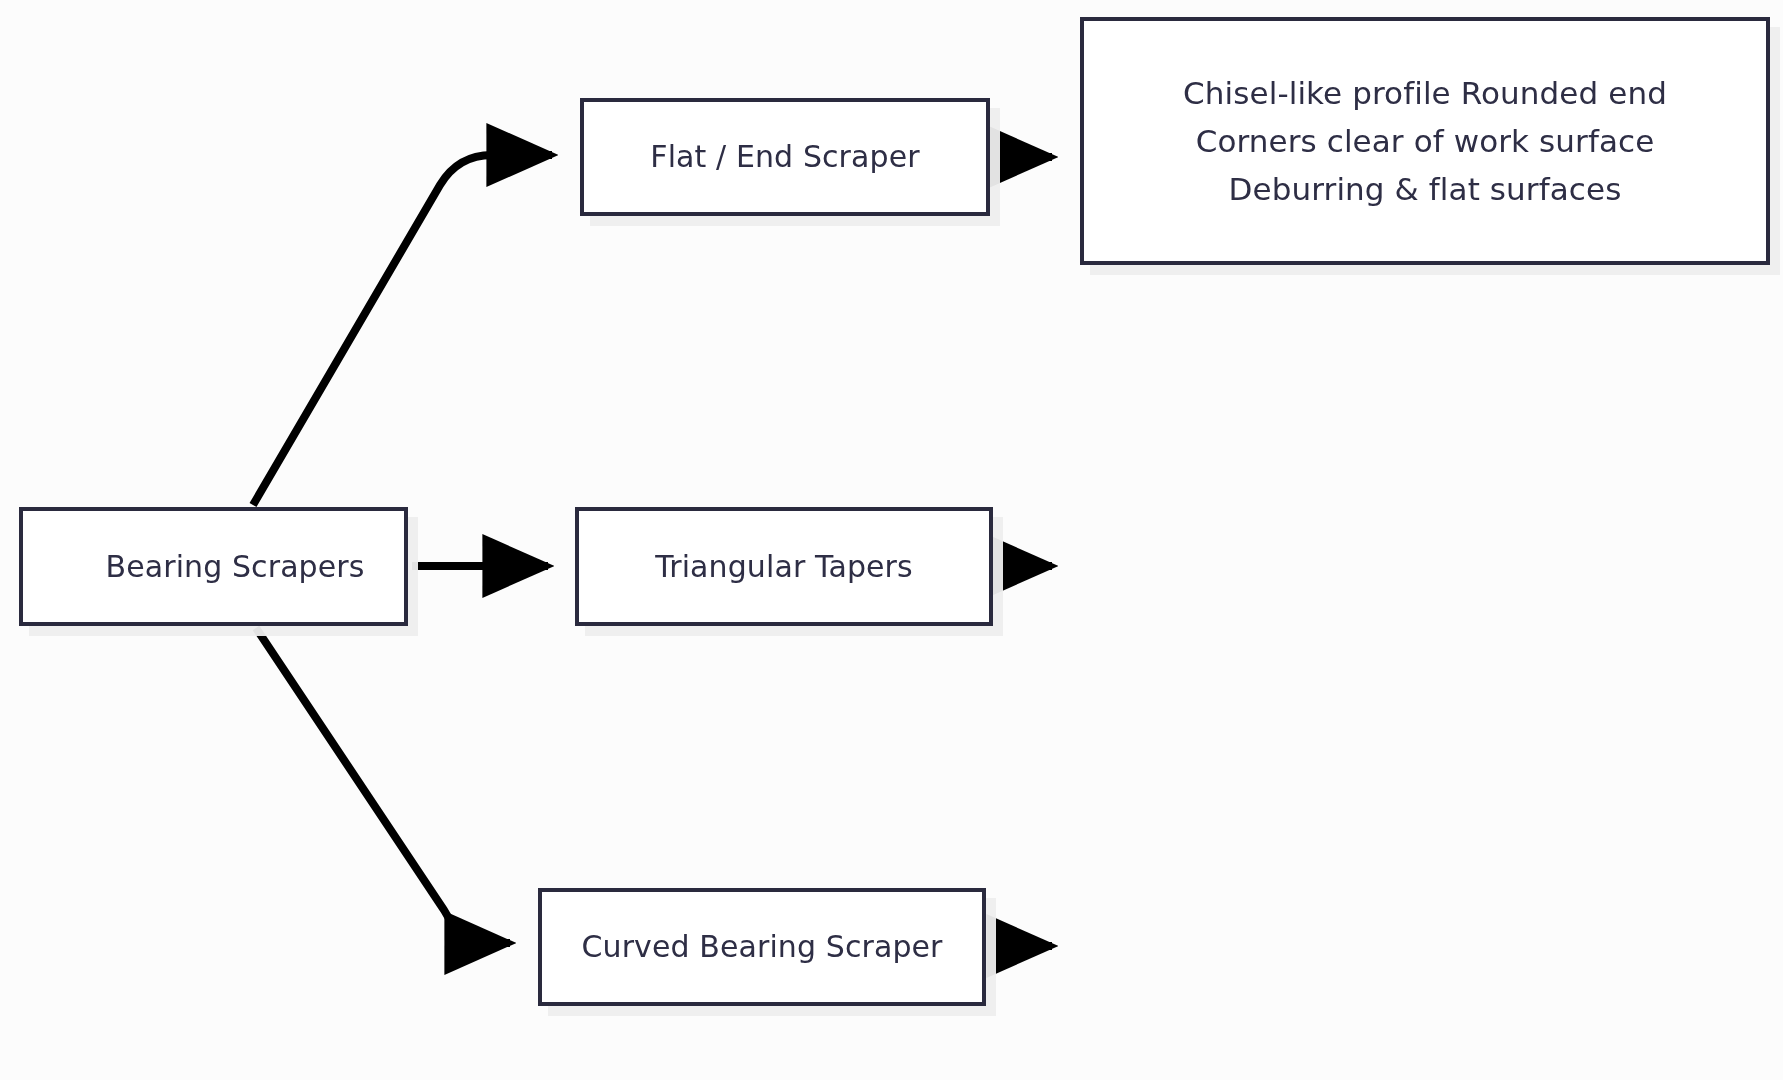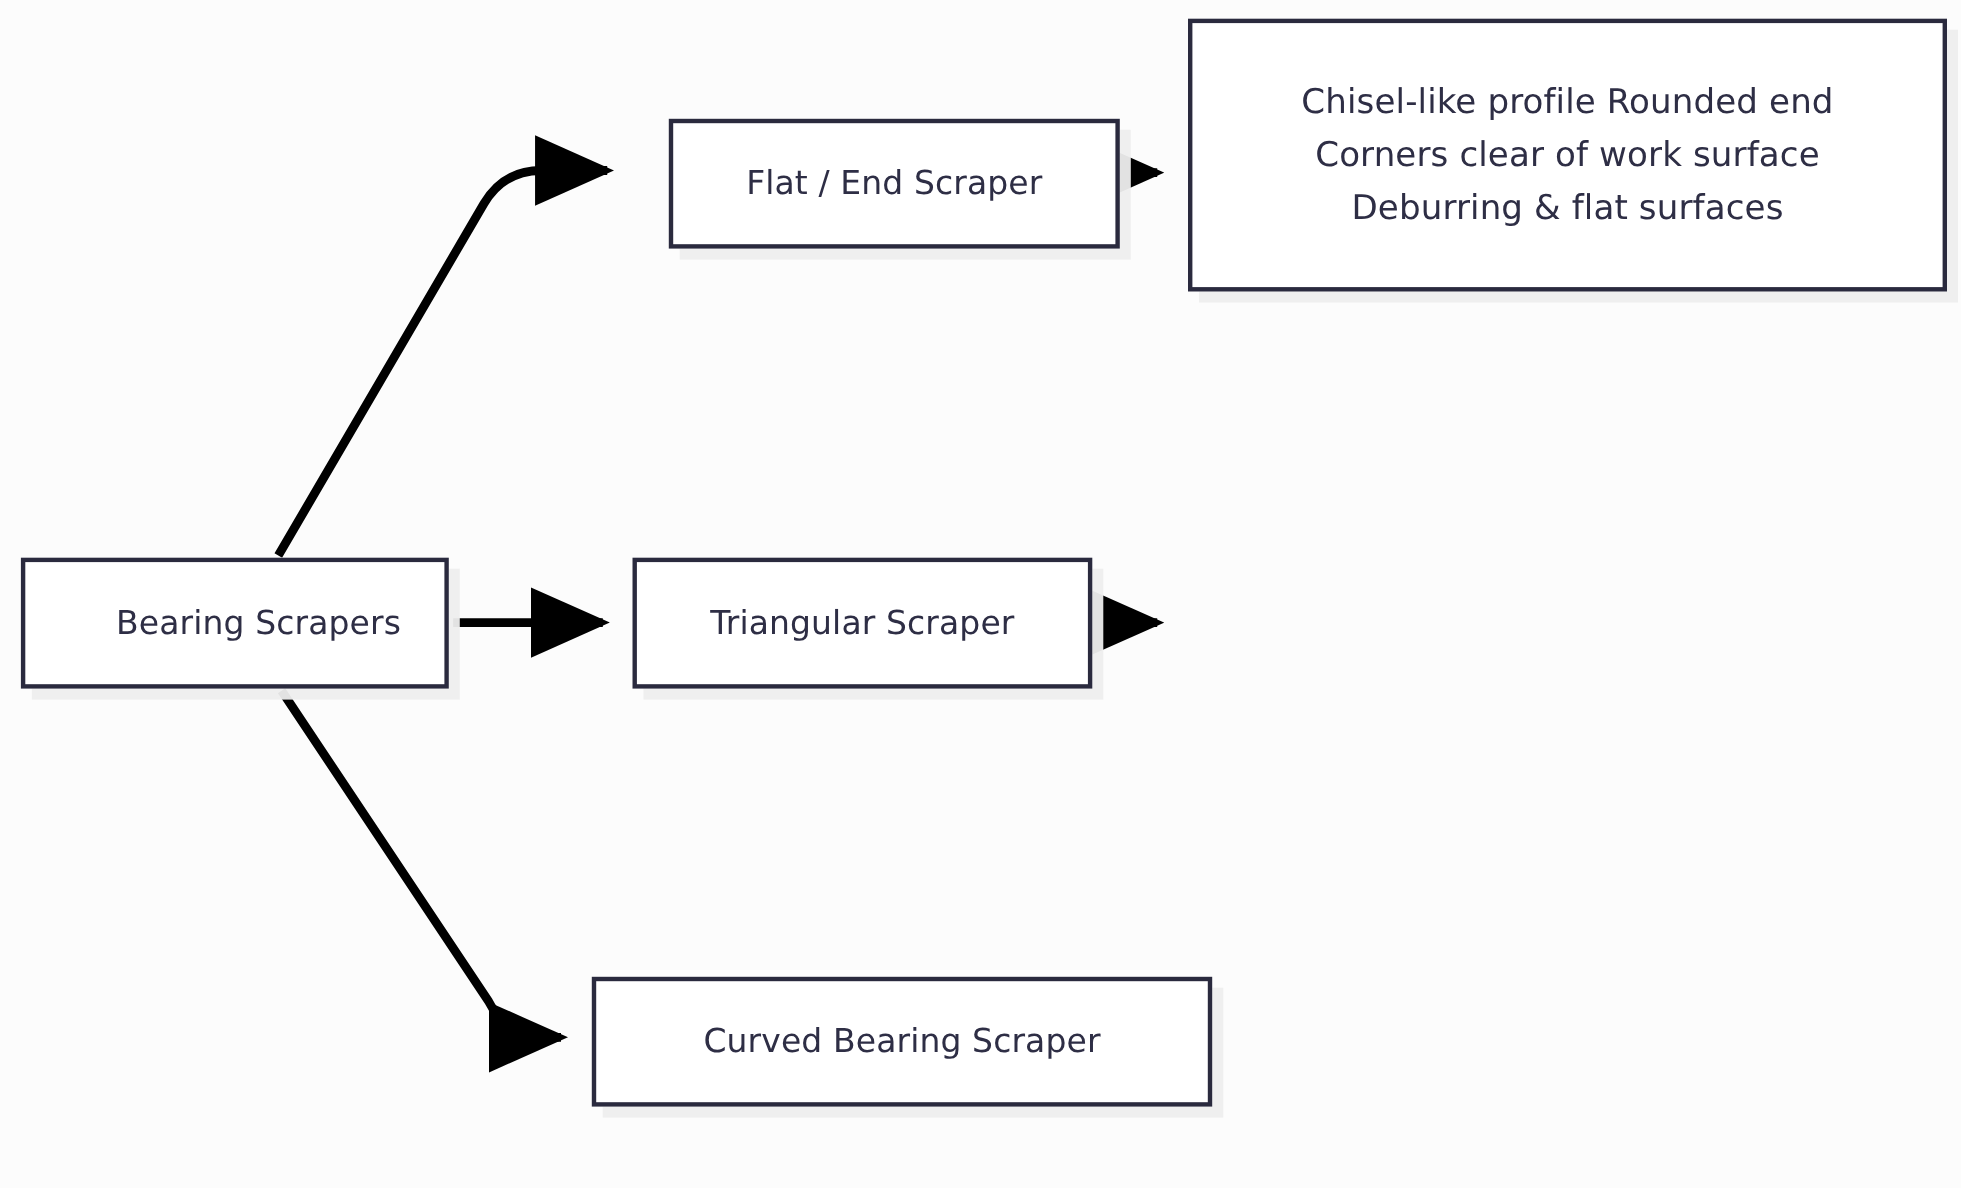--- a/index.html
+++ b/index.html
@@ -47,23 +47,23 @@
   }
   .node.desc .label {
     white-space: normal;
     font-size: 31px;
     line-height: 1.55;
     padding: 0 54px;
   }
 
   
   #node-root        { left: 19px;   top: 507px; width: 389px; height: 119px; padding-left: 43px; }
-  #node-flat        { left: 580px;  top: 108px;  width: 410px; height: 118px; margin-left: 28px; }
+  #node-flat        { left: 580px;  top: 98px;  width: 410px; height: 118px; }
   #node-triangular  { left: 575px;  top: 507px; width: 418px; height: 119px; }
-  #node-curved      { left: 538px;  top: 888px; width: 564px; height: 118px; justify-content: center; }
+  #node-curved      { left: 538px;  top: 888px; width: 448px; height: 118px; justify-content: center; }
   #node-flat-desc   { left: 1080px; top: 17px;  width: 690px; height: 248px; }
   #node-tri-desc    { left: 1080px; top: 425px; width: 690px; height: 280px; }
   #node-curved-desc { left: 1080px; top: 833px; width: 690px; height: 222px; }
 </style>
 </head>
 <body>
 
 <div id="canvas">
 
   <svg class="edges" viewBox="0 0 1783 1080" xmlns="http://www.w3.org/2000/svg">
@@ -89,21 +89,21 @@
 
   <div class="node" id="node-root">
     <span class="label">Bearing Scrapers</span>
   </div>
 
   <div class="node" id="node-flat">
     <span class="label">Flat / End Scraper</span>
   </div>
 
   <div class="node" id="node-triangular">
-    <span class="label">Triangular Scraper</span>
+    <span class="label">Triangular Tapers</span>
   </div>
 
   <div class="node" id="node-curved">
     <span class="label">Curved Bearing Scraper</span>
   </div>
 
   <div class="node desc" id="node-flat-desc">
     <span class="label">Chisel-like profile Rounded end Corners clear of work surface Deburring &amp; flat surfaces</span>
   </div>
 

